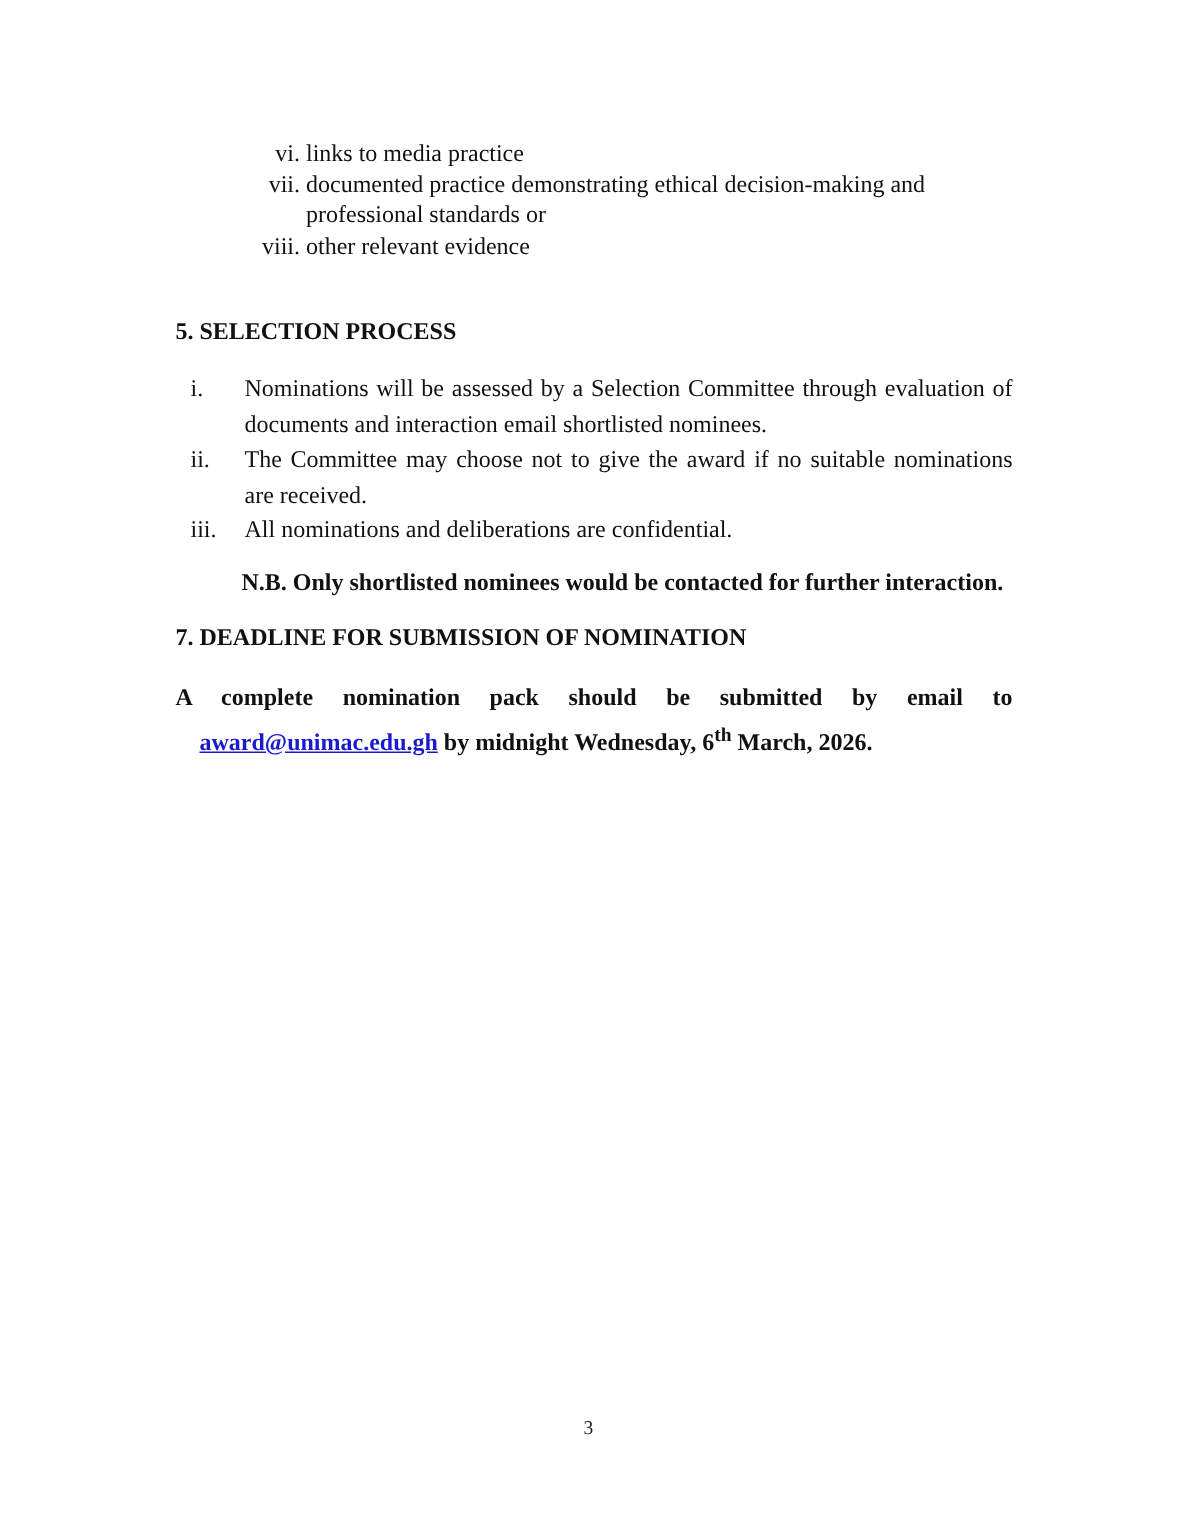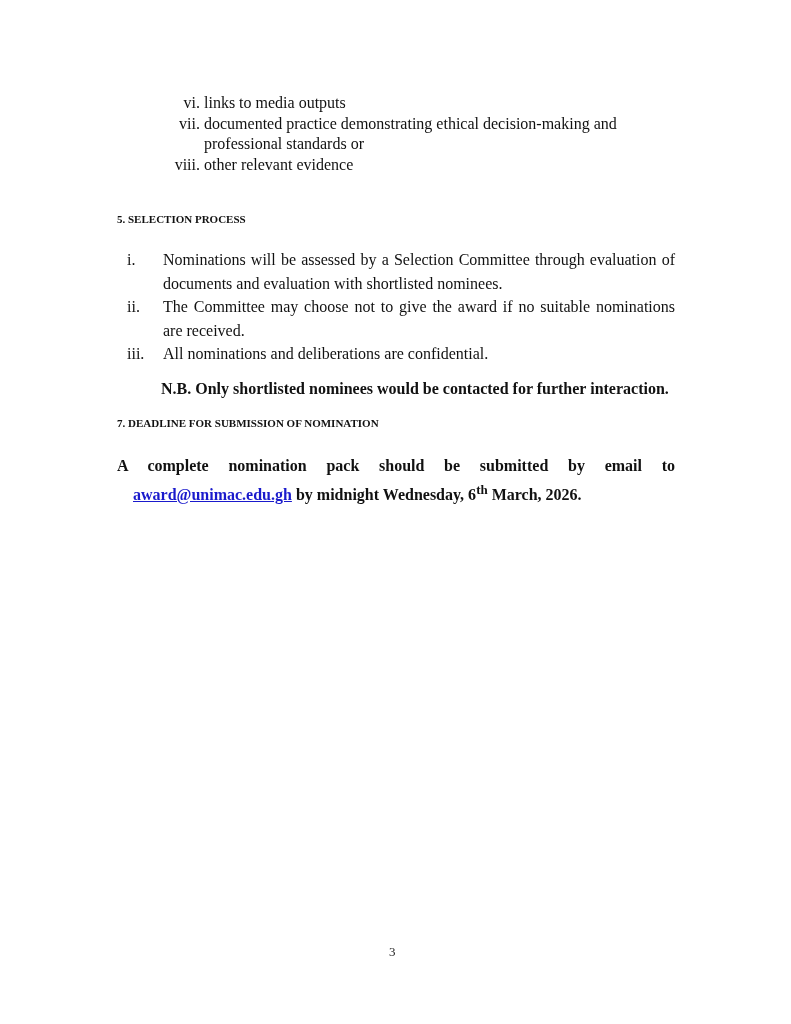--- a/index.html
+++ b/index.html
@@ -3,59 +3,59 @@
 <meta charset="utf-8">
 <style>
   html, body { margin: 0; padding: 0; background: #ffffff; }
   body { width: 791px; height: 1024px; position: relative; overflow: hidden;
          font-family: "Liberation Serif", "DejaVu Serif", serif; color: #111; }
   .page { position: absolute; left: 0; top: 0; width: 791px; height: 1024px; border-radius: 20px; }
   .sub-list { position: absolute; left: 160px; top: 93px; width: 520px; font-size: 16px; line-height: 20.5px; }
   .sub-item { display: flex; }
   .sub-num { width: 44px; text-align: right; padding-right: 4px; box-sizing: border-box; }
   .sub-text { flex: 1; }
-  h2 { margin: 0; font-size: 11px; font-weight: bold; position: absolute; left: 117px; }
+  h2 { margin: 0; font-size: 16px; font-weight: bold; position: absolute; left: 117px; }
   #h5 { top: 213px; }
   .sel-list { position: absolute; left: 117px; top: 248px; width: 558px; font-size: 16px; line-height: 23.5px; }
   .sel-item { display: flex; }
   .sel-num { width: 46px; padding-left: 10px; box-sizing: border-box; }
   .sel-text { flex: 1; text-align: justify; text-align-last: left; }
   .nb { position: absolute; left: 117px; top: 380px; font-size: 16px; font-weight: bold; margin-left: 44px; }
   #h6 { top: 417px; }
   .deadline { position: absolute; left: 117px; top: 454px; width: 558px; font-size: 16px; font-weight: bold; line-height: 23.5px; text-align: justify; text-align-last: left; }
   .deadline a { color: #1a1acc; text-decoration: underline; font-weight: bold; margin-left: 16px; }
   .deadline sup { font-size: 13px; }
   .page-num { position: absolute; left: 389px; top: 944px; font-size: 13px; color: #222; }
 </style>
 </head>
 <body>
 
 <div class="page">
 
   <div class="sub-list">
     <div class="sub-item">
       <span class="sub-num">vi.</span>
-      <span class="sub-text">links to media outputs</span>
+      <span class="sub-text">links to media practice</span>
     </div>
     <div class="sub-item">
       <span class="sub-num">vii.</span>
       <span class="sub-text">documented practice demonstrating ethical decision-making and professional standards or</span>
     </div>
     <div class="sub-item">
       <span class="sub-num">viii.</span>
       <span class="sub-text">other relevant evidence</span>
     </div>
   </div>
 
   <h2 id="h5">5. SELECTION PROCESS</h2>
 
   <div class="sel-list">
     <div class="sel-item">
       <span class="sel-num">i.</span>
-      <span class="sel-text">Nominations will be assessed by a Selection Committee through evaluation of documents and evaluation with shortlisted nominees.</span>
+      <span class="sel-text">Nominations will be assessed by a Selection Committee through evaluation of documents and interaction email shortlisted nominees.</span>
     </div>
     <div class="sel-item">
       <span class="sel-num">ii.</span>
       <span class="sel-text">The Committee may choose not to give the award if no suitable nominations are received.</span>
     </div>
     <div class="sel-item">
       <span class="sel-num">iii.</span>
       <span class="sel-text">All nominations and deliberations are confidential.</span>
     </div>
   </div>

